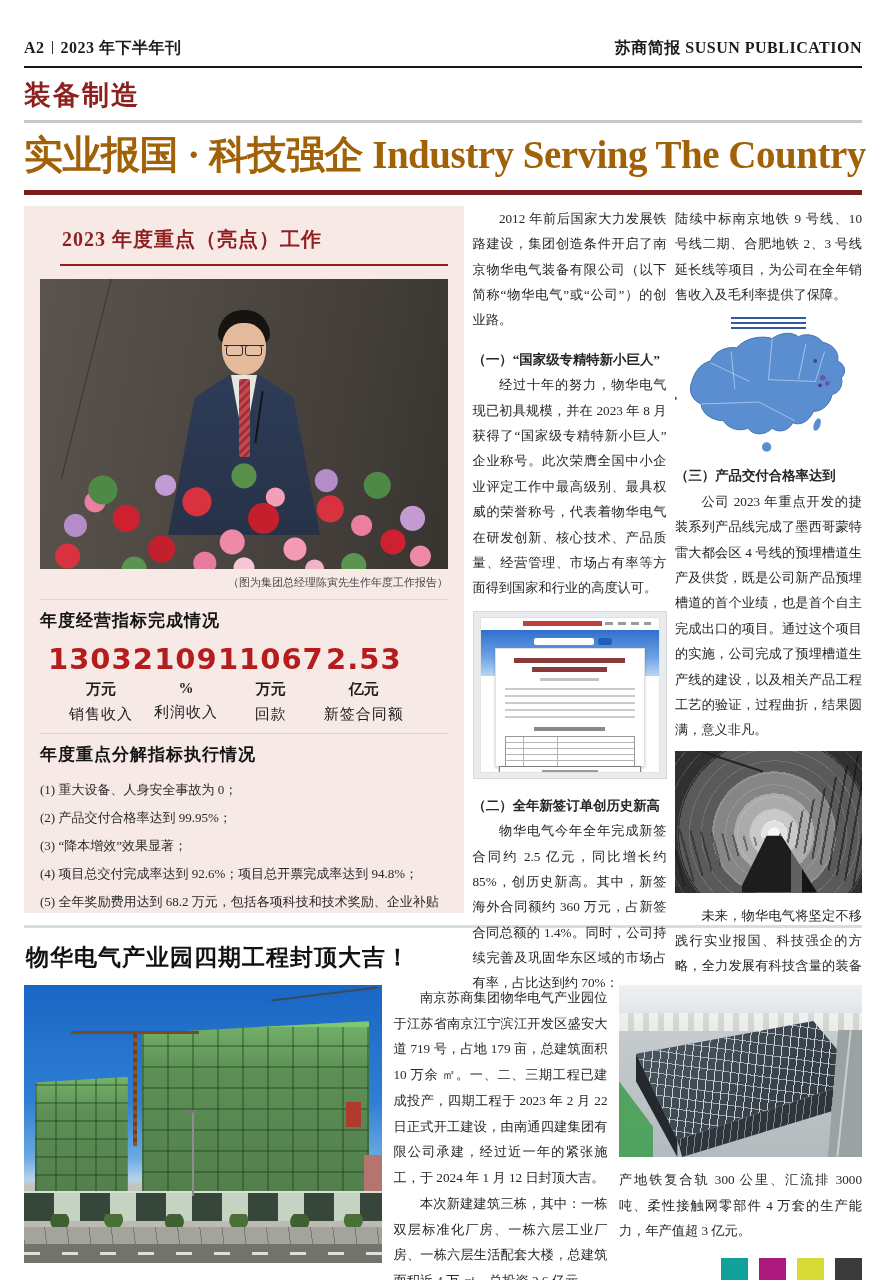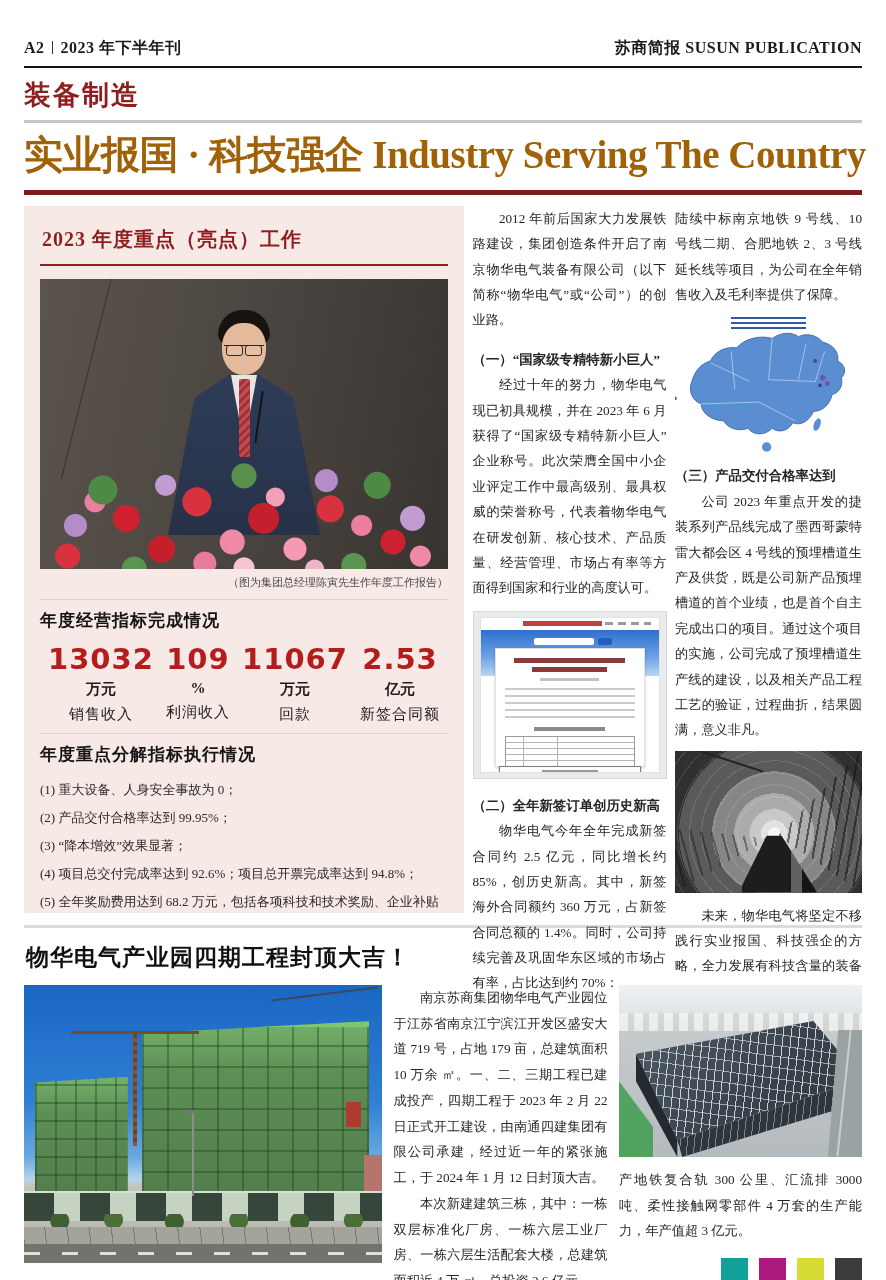--- a/index.html
+++ b/index.html
@@ -23,25 +23,25 @@
   
   .main-row { display:flex; justify-content:space-between; margin-top:11px; height:707px; }
   .col-mid { width:194px; } .col-right { width:187px; }
   .bodytext { font-size:13.2px; line-height:1.92; text-align:justify; color:#262626; }
   .bodytext p.ind { text-indent:2em; }
   .sub-head { font-size:13.4px; font-weight:bold; color:#262626; margin-top:14px; }
 
   
   .hl-box { width:440px; background:#f7e9e6; padding:16px 16px 12px 16px; height:707px; overflow:hidden; }
   .hl-title { font-size:20px; font-weight:bold; color:#8e1f1f; letter-spacing:1px; padding:4px 2px 11px 2px;
-              border-bottom:2px solid #8e1f1f; }
+              border-bottom:2px solid #8e1f1f;margin-left:20px; }
   .hl-caption { font-size:11px; color:#4a4a4a; text-align:right; margin-top:6px; }
   .hl-rule { border-top:1px solid #e4cfc9; margin:9px 0; }
   .hl-subtitle { font-size:17px; font-weight:bold; color:#141414; letter-spacing:1px; margin:4px 0 10px 0; }
-  .metrics { display:flex; justify-content:space-between; padding:0 8px; margin-bottom:8px; }
+  .metrics { display:flex; padding:0 8px; margin-bottom:8px; }
   .metric { text-align:center; }
   .metric .val { font-family:"DejaVu Sans","Liberation Sans",sans-serif; font-weight:bold;
                  font-size:29px; color:#b51d1d; letter-spacing:1px; }
   .metric .unit { font-size:15px; font-weight:bold; margin-top:4px; }
   .metric .lab { font-size:15px; font-weight:normal; margin-top:6px; letter-spacing:1px; }
   .breakdown { font-size:13px; line-height:2.15; color:#2a2a2a; }
 
   
   .photo { position:relative; overflow:hidden; }
   .ph-speaker { height:290px; margin-top:13px;
@@ -276,21 +276,21 @@
         <div>(2) 产品交付合格率达到 99.95%；</div>
         <div>(3) “降本增效”效果显著；</div>
         <div>(4) 项目总交付完成率达到 92.6%；项目总开票完成率达到 94.8%；</div>
         <div>(5) 全年奖励费用达到 68.2 万元，包括各项科技和技术奖励、企业补贴等。</div>
       </div>
     </aside>
 
     <div class="col-mid bodytext">
       <p class="ind">2012 年前后国家大力发展铁路建设，集团创造条件开启了南京物华电气装备有限公司（以下简称“物华电气”或“公司”）的创业路。</p>
       <div class="sub-head">（一）“国家级专精特新小巨人”</div>
-      <p class="ind">经过十年的努力，物华电气现已初具规模，并在 2023 年 6 月获得了“国家级专精特新小巨人”企业称号。此次荣膺全国中小企业评定工作中最高级别、最具权威的荣誉称号，代表着物华电气在研发创新、核心技术、产品质量、经营管理、市场占有率等方面得到国家和行业的高度认可。</p>
+      <p class="ind">经过十年的努力，物华电气现已初具规模，并在 2023 年 8 月获得了“国家级专精特新小巨人”企业称号。此次荣膺全国中小企业评定工作中最高级别、最具权威的荣誉称号，代表着物华电气在研发创新、核心技术、产品质量、经营管理、市场占有率等方面得到国家和行业的高度认可。</p>
 
       <div class="photo ph-gov">
         <div class="gov-page">
           <div class="gov-brand"></div>
           <div class="gov-navbits"></div>
           <div class="gov-hero">
             <div class="gov-search"></div>
             <div class="gov-searchbtn"></div>
           </div>
           <div class="gov-card">

